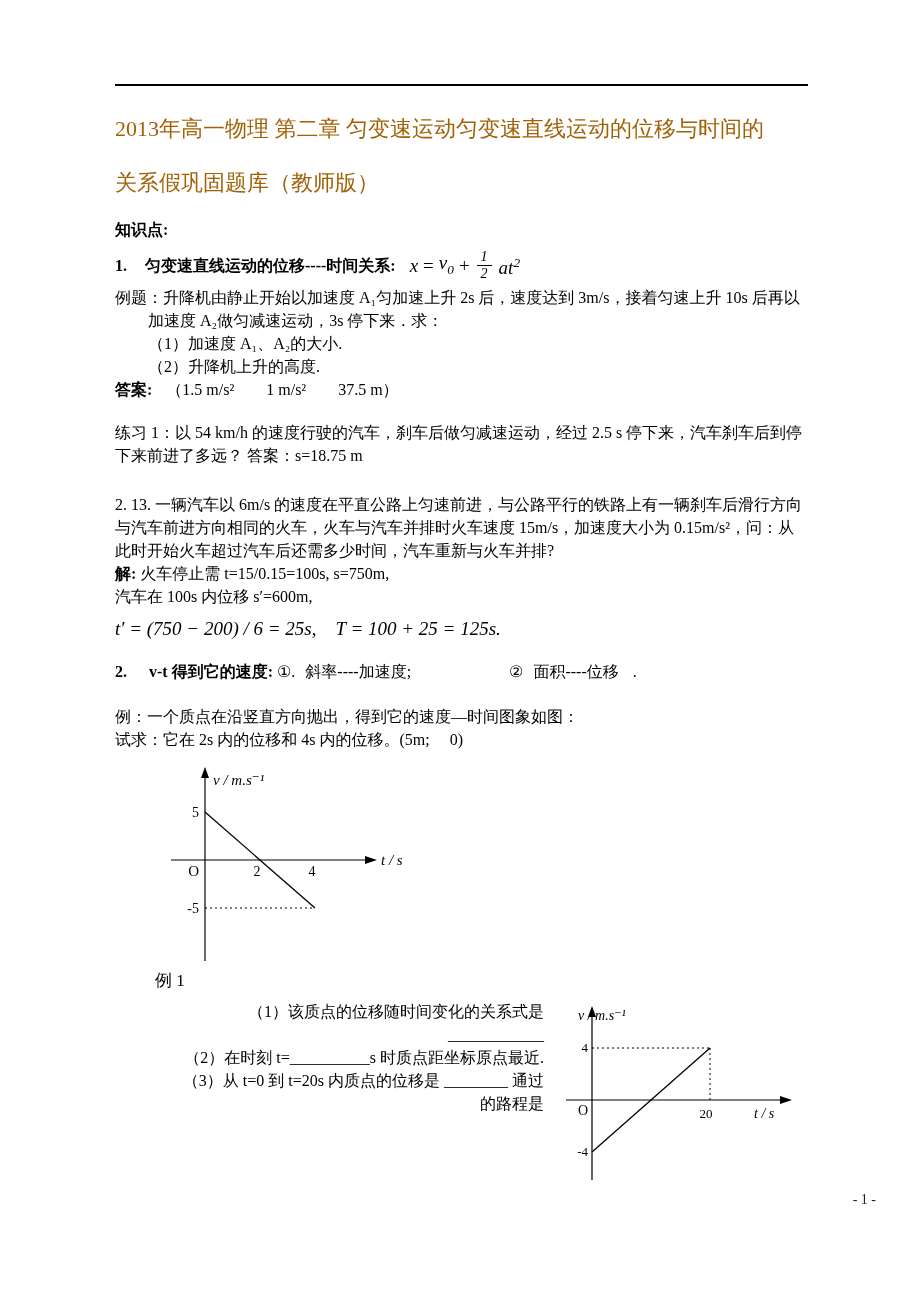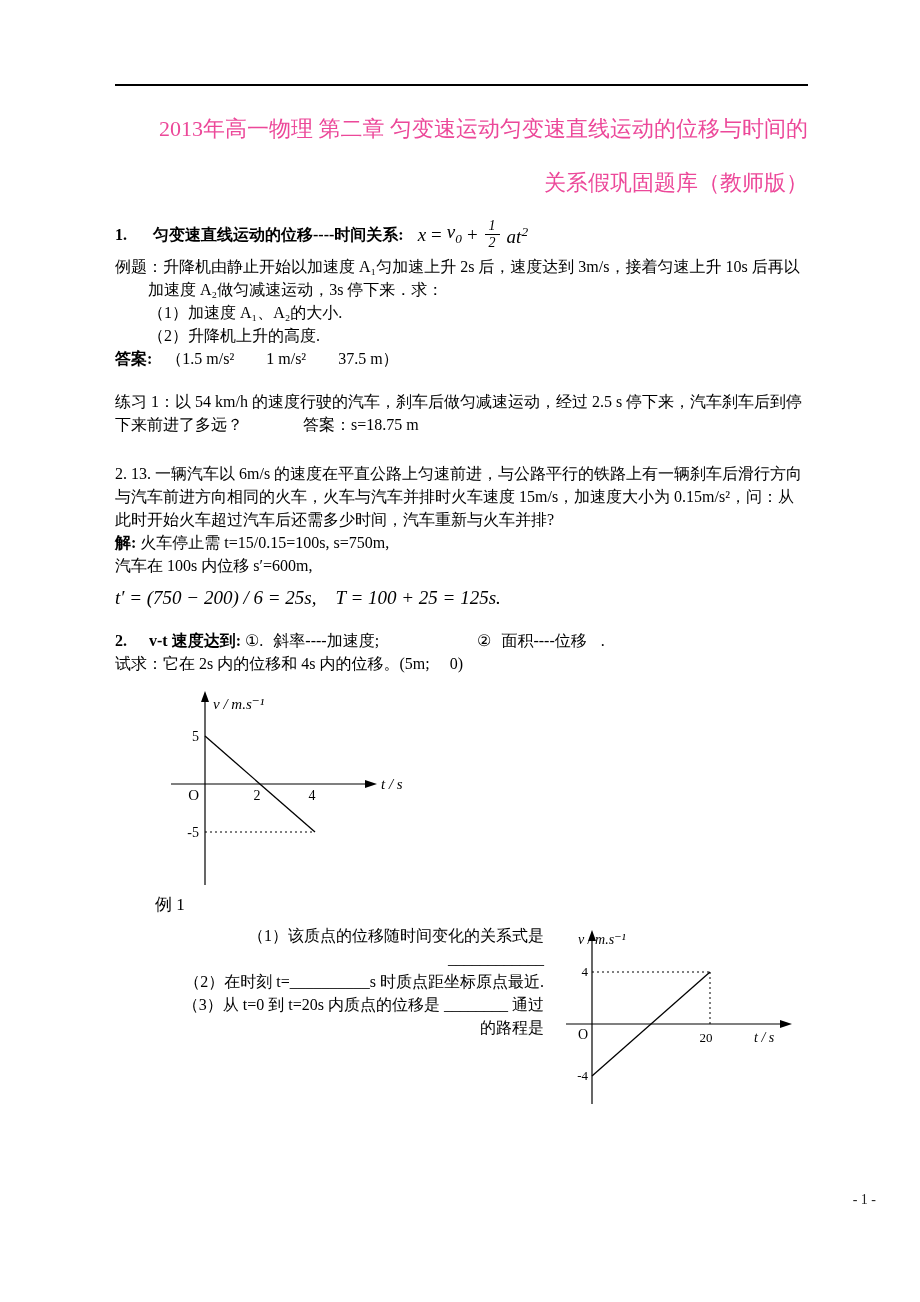--- a/index.html
+++ b/index.html
@@ -10,22 +10,22 @@
     height: 1302px;
     background: #ffffff;
     overflow: hidden;
     font-family: "Liberation Serif", "DejaVu Serif", serif;
     color: #000;
   }
   .content { padding: 0 112px 0 115px; }
   .toprule { margin-top: 84px; height: 2px; background: #000; }
   .title {
     margin-top: 16px;
-    text-align: right;
-    color: #ec4899;
+    text-align: left;
+    color: #a16207;
     font-size: 22px;
     line-height: 54px;
     font-weight: 400;
   }
   .bodytext { font-size: 16px; line-height: 23px; }
   .bold { font-weight: bold; }
   .mt4  { margin-top: 4px; }
   .mt8  { margin-top: 8px; }
   .mt18 { margin-top: 18px; }
   .mt20 { margin-top: 20px; }
@@ -63,24 +63,25 @@
 <div class="page">
   <div class="content">
 
     <div class="toprule"></div>
 
     <div class="title">
       <div>2013年高一物理 第二章 匀变速运动匀变速直线运动的位移与时间的</div>
       <div>关系假巩固题库（教师版）</div>
     </div>
 
+    <div class="bodytext bold mt8">知识点:</div>
 
     <div class="bodytext mt8 formula-row">
       <span class="bold">1.</span>
-      <span class="bold" style="margin-left:26px;">匀变速直线运动的位移----时间关系:</span>
+      <span class="bold" style="margin-left:18px;">匀变速直线运动的位移----时间关系:</span>
       <span class="math math-inline">
         <i>x</i>
         <span style="font-style:normal;">=</span>
         <span><i>v</i><sub>0</sub></span>
         <span style="font-style:normal;">+</span>
         <span class="frac">
           <span class="fnum">1</span>
           <span class="fden">2</span>
         </span>
         <span><i>at</i><sup>2</sup></span>
@@ -90,42 +91,43 @@
     <div class="bodytext mt4 hang">例题：升降机由静止开始以加速度 A₁匀加速上升 2s 后，速度达到 3m/s，接着匀速上升 10s 后再以加速度 A₂做匀减速运动，3s 停下来．求：</div>
     <div class="bodytext indent">（1）加速度 A₁、A₂的大小.</div>
     <div class="bodytext indent">（2）升降机上升的高度.</div>
     <div class="bodytext">
       <span class="bold">答案:</span>
       <span style="margin-left:10px;">（1.5 m/s²　　1 m/s²　　37.5 m）</span>
     </div>
 
     <div class="bodytext mt20">
       <span>练习 1：以 54 km/h 的速度行驶的汽车，刹车后做匀减速运动，经过 2.5 s 停下来，汽车刹车后到停下来前进了多远？</span>
-      <span style="margin-left:56px;">答案：s=18.75 m</span>
+      <span style="">答案：s=18.75 m</span>
     </div>
 
     <div class="bodytext mt26">2. 13. 一辆汽车以 6m/s 的速度在平直公路上匀速前进，与公路平行的铁路上有一辆刹车后滑行方向与汽车前进方向相同的火车，火车与汽车并排时火车速度 15m/s，加速度大小为 0.15m/s²，问：从此时开始火车超过汽车后还需多少时间，汽车重新与火车并排?</div>
     <div class="bodytext">
       <span class="bold">解:</span>
       <span style="">火车停止需 t=15/0.15=100s, s=750m,</span>
     </div>
     <div class="bodytext">汽车在 100s 内位移 s′=600m,</div>
     <div class="math mt8">t′ = (750 − 200) / 6 = 25s,　T = 100 + 25 = 125s.</div>
 
     <div class="bodytext mt18">
       <span class="bold">2.</span>
-      <span class="bold" style="margin-left:18px;">v-t 速度达到:</span>
+      <span class="bold" style="margin-left:18px;">v-t 得到它的速度:</span>
       <span>①.</span>
       <span class="u" style="margin-left:6px;">斜率----加速度;</span>
       <span class="gap-lg"></span>
       <span>②</span>
       <span class="u" style="margin-left:6px;">面积----位移</span>
       <span style="margin-left:10px;">.</span>
     </div>
 
+    <div class="bodytext mt22">例：一个质点在沿竖直方向抛出，得到它的速度—时间图象如图：</div>
     <div class="bodytext">试求：它在 2s 内的位移和 4s 内的位移。(5m;　 0)</div>
 
     <div class="svg1wrap">
       <svg width="290" height="200" viewBox="0 0 290 200">
         <line x1="50" y1="8" x2="50" y2="196" stroke="#000" stroke-width="1.2"></line>
         <polygon points="50,2 46,13 54,13" fill="#000"></polygon>
         <line x1="16" y1="95" x2="214" y2="95" stroke="#000" stroke-width="1.2"></line>
         <polygon points="222,95 210,91 210,99" fill="#000"></polygon>
         <line x1="50" y1="47" x2="160" y2="143" stroke="#000" stroke-width="1.3"></line>
         <line x1="50" y1="143" x2="160" y2="143" stroke="#000" stroke-width="1" stroke-dasharray="2 3"></line>

